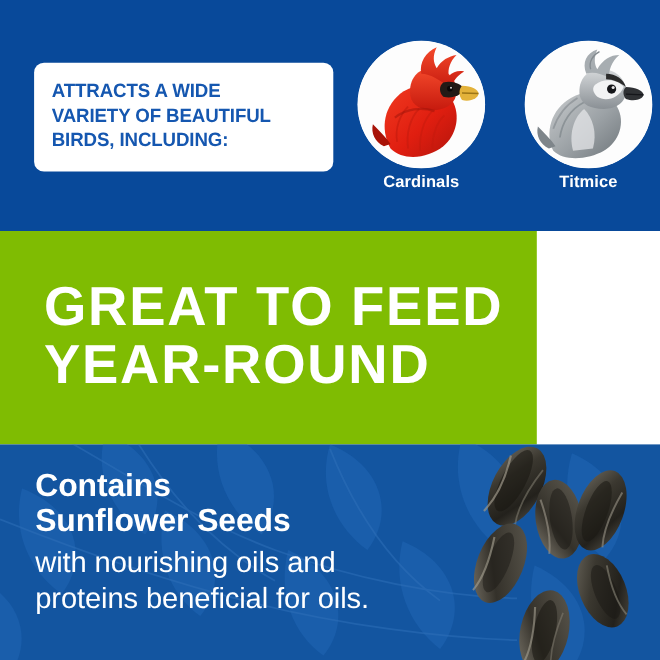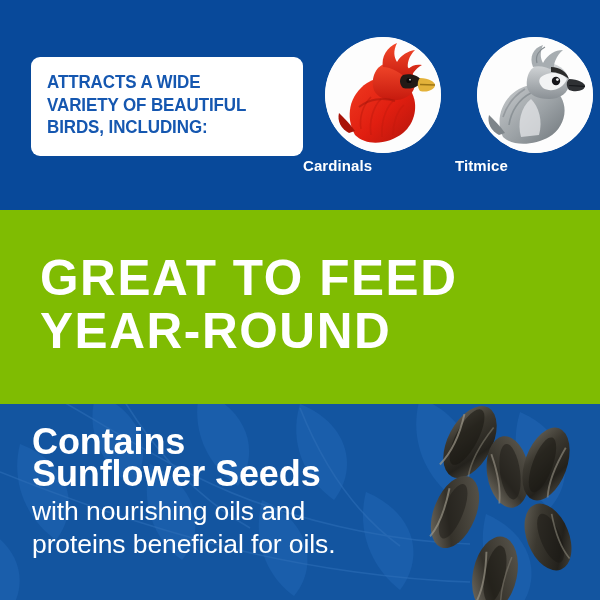--- a/index.html
+++ b/index.html
@@ -63,34 +63,34 @@
     height: 116px;
     border-radius: 50%;
     background: #fdfdfd;
     overflow: hidden;
   }
   .bird-label {
     position: absolute;
     top: 120px;
     left: -22px;
     width: 160px;
-    text-align: left;
+    text-align: center;
     color: #ffffff;
     font-size: 15px;
     font-weight: 600;
     letter-spacing: 0.1px;
   }
   #bird-cardinal { left: 325px; top: 37px; }
   #bird-titmouse { left: 477px; top: 37px; }
 
   
   .panel-green {
     position: absolute;
     left: 0; top: 210px;
-    width: 600px;
+    width: 488px;
     height: 194px;
     background: #7FBC02;
     overflow: hidden;
   }
   .green-heading {
     position: absolute;
     left: 40px;
     top: 42px;
     color: #ffffff;
     font-family: "Liberation Sans", sans-serif;
@@ -122,21 +122,21 @@
   .bottom-copy {
     position: absolute;
     left: 32px;
     top: 22px;
     width: 400px;
   }
   .bottom-strong {
     color: #ffffff;
     font-family: "Liberation Sans", sans-serif;
     font-weight: 700;
-    font-size: 36px;
+    font-size: 29px;
     line-height: 32px;
     letter-spacing: -0.1px;
     white-space: pre-line;
   }
   .bottom-light {
     color: #ffffff;
     font-family: "Liberation Sans", sans-serif;
     font-weight: 400;
     font-size: 26.5px;
     line-height: 33px;

